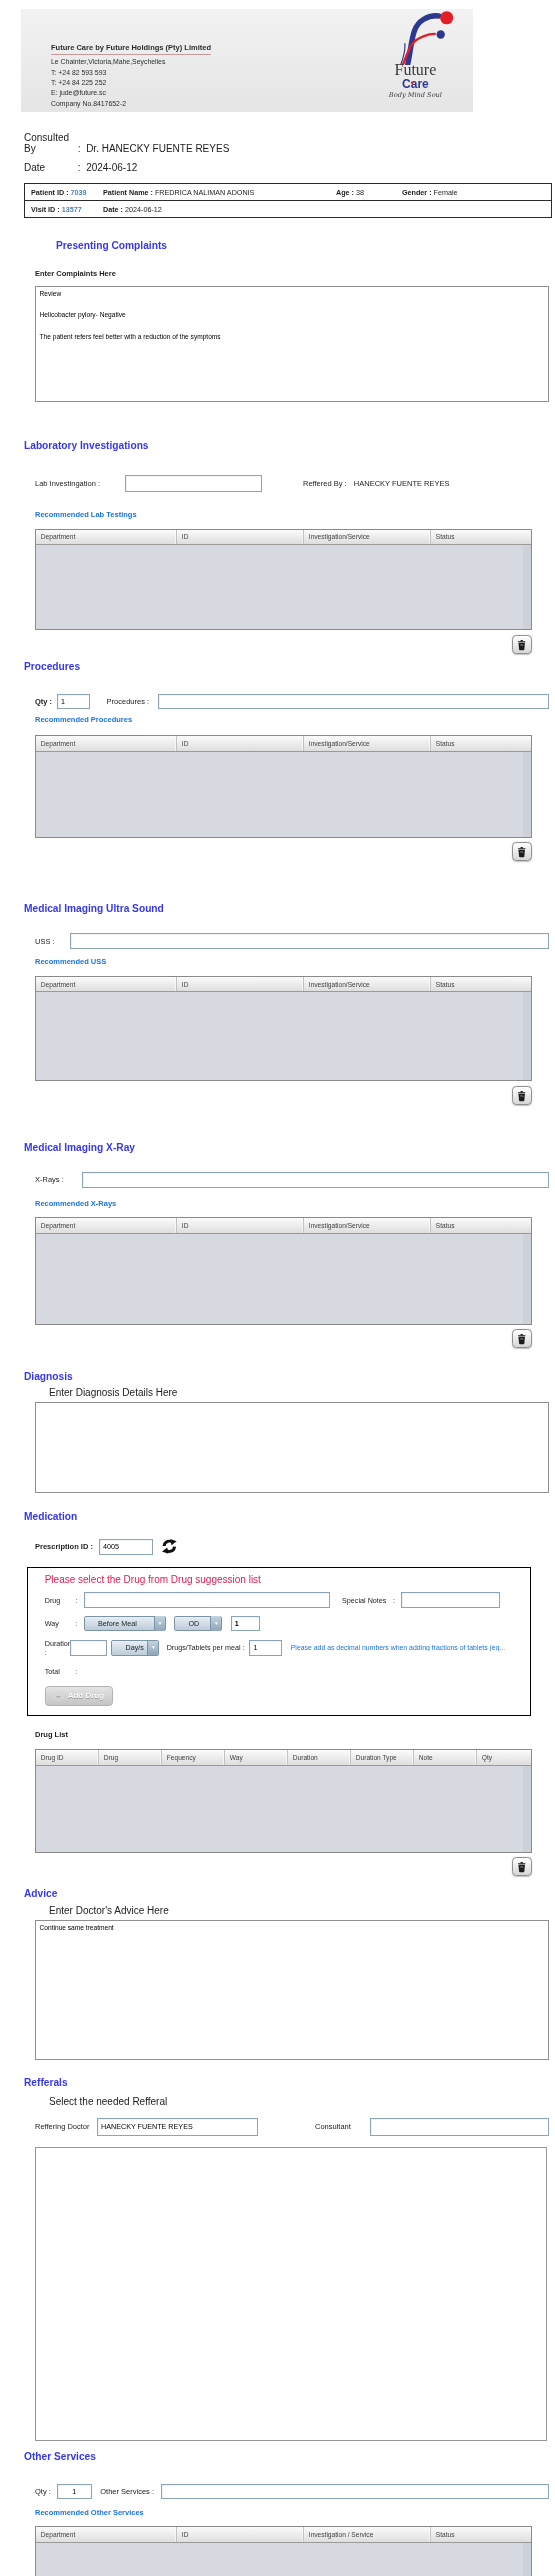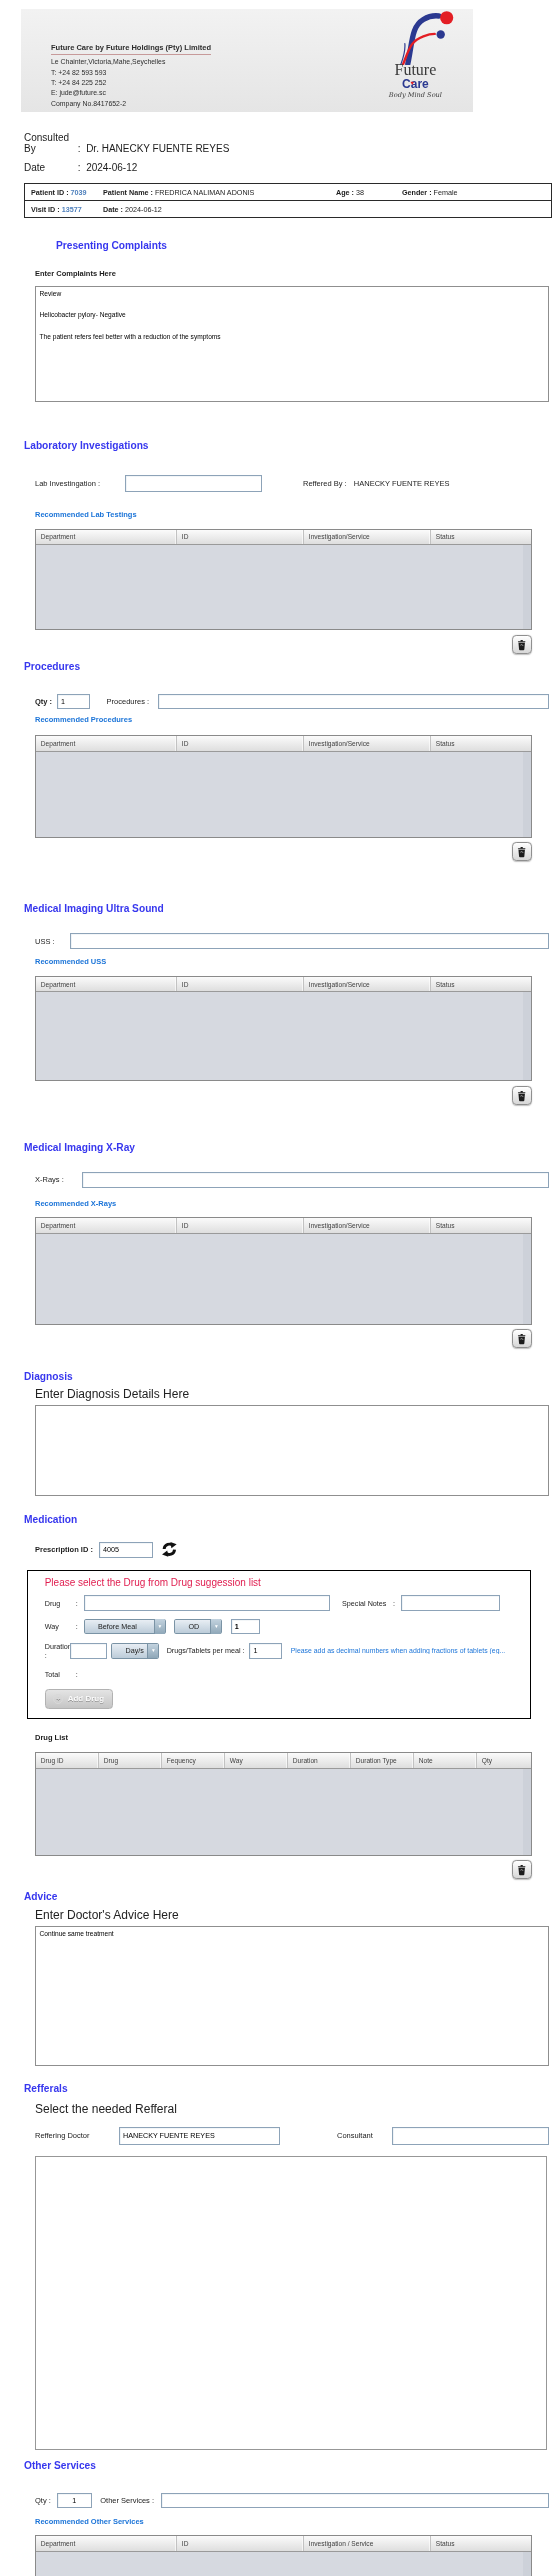--- a/index.html
+++ b/index.html
@@ -29,21 +29,21 @@
   .prow { display:flex; align-items:center; height:16.7px; padding:0 6px; }
   .prow + .prow { border-top:0.6px solid #2a2a2a; }
   .pcell1 { width:72px; } .pcell2 { width:233px; } .pcell3 { width:66px; }
   .plbl { font-weight:bold; }
   .pid { color:#4F81BD; font-weight:bold; }
 
   
   .sec-h { color:#3737EE; font-weight:bold; font-size:10.2px; margin-left:24px; }
   .rec-blue { color:#1B74D8; font-weight:bold; font-size:7.5px; margin-left:35px; }
   .lbl-bold { font-weight:bold; font-size:7.5px; margin-left:35px; }
-  .lbl-reg { font-size:12px; margin-left:35px; color:#222; }
+  .lbl-reg { font-size:10px; margin-left:49px; color:#222; }
   .ta { display:block; margin-left:35px; width:514px; border:0.6px solid #8f8f8f; background:#fff;
         font:6.6px "Liberation Sans",sans-serif; padding:2.4px 3.6px; resize:none; line-height:1.6; }
   .row-flex { display:flex; align-items:center; margin-left:35px; font-size:7.5px; }
   .inp { border:0.6px solid #8da3b8; background:#fff; height:15.5px; font:7.2px "Liberation Sans",sans-serif;
          padding:1.2px 3px; box-shadow:inset 0.6px 0.6px 0 #e7edf2; }
   .tbl { margin-left:35px; width:497px; border:0.6px solid #8a8a8a; }
   .tbl-head { display:flex; height:15.5px; background:linear-gradient(#FBFBFB,#DEDEDE);
               border-bottom:0.6px solid #9a9a9a; }
   .th { font-size:6.6px; color:#3f3f3f; padding:3.6px 0 0 4.8px; border-right:0.6px solid #c2c2c2;
         box-shadow:inset -0.6px 0 0 #fff; overflow:hidden; white-space:nowrap; }
@@ -367,21 +367,21 @@
     </div>
   </div>
 
   <div class="sec-h" style="margin-top:12px;">Advice</div>
   <div class="lbl-reg" style="margin-top:6px;">Enter Doctor's Advice Here</div>
   <textarea class="ta" style="margin-top: 3.6px; height: 140px;">Continue same treatment</textarea>
 
   <div class="sec-h" style="margin-top:16.7px;">Refferals</div>
   <div class="lbl-reg" style="margin-top:8.4px;">Select the needed Refferal</div>
   <div class="row-flex" style="margin-top:10.8px;width:514px;">
-    <span style="width:84px;">Reffering Doctor</span>
+    <span style="width:62px;">Reffering Doctor</span>
     <input class="inp" style="width: 161px; height: 18px;" value="HANECKY FUENTE REYES">
     <span style="margin-left:57px;width:43px;">Consultant</span>
     <input class="inp" style="flex: 1 1 0%; height: 18px; margin-left: 12px;" value="">
   </div>
   <div class="ref-box"></div>
 
   <div class="sec-h" style="margin-top:10.8px;">Other Services</div>
   <div class="row-flex" style="margin-top:21.5px;width:514px;">
     <span>Qty :</span>
     <input class="inp" style="width: 35px; margin-left: 6px; text-align: center;" value="1">

